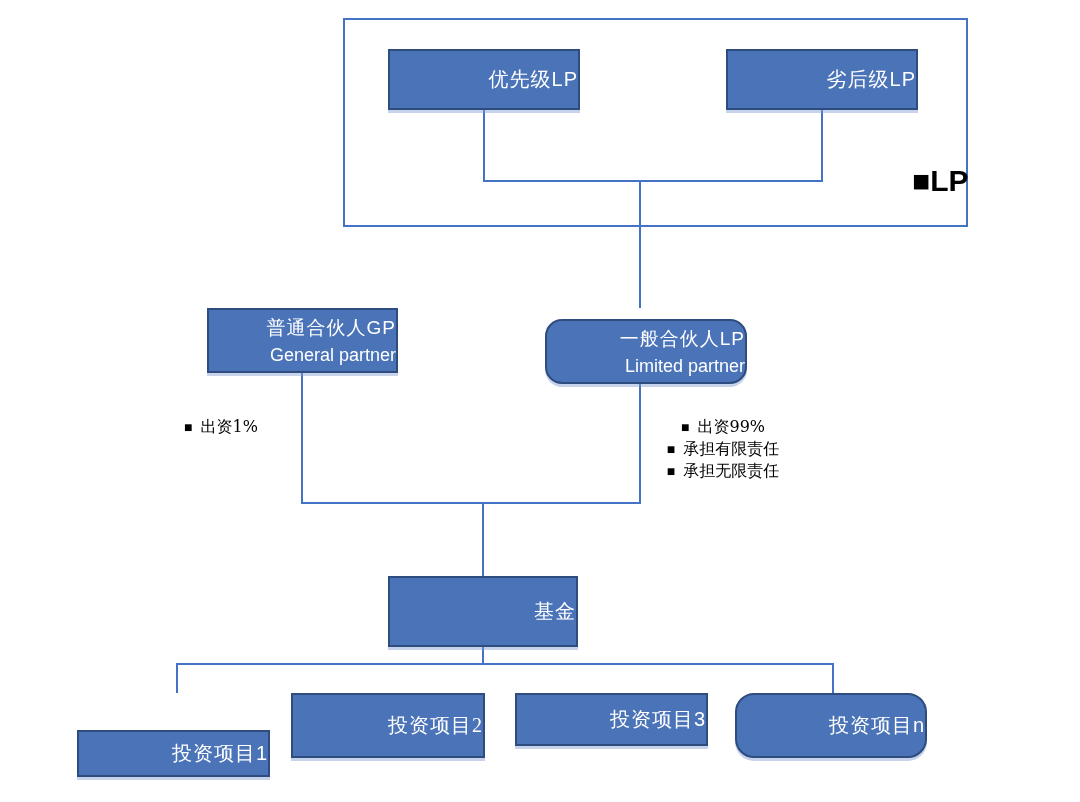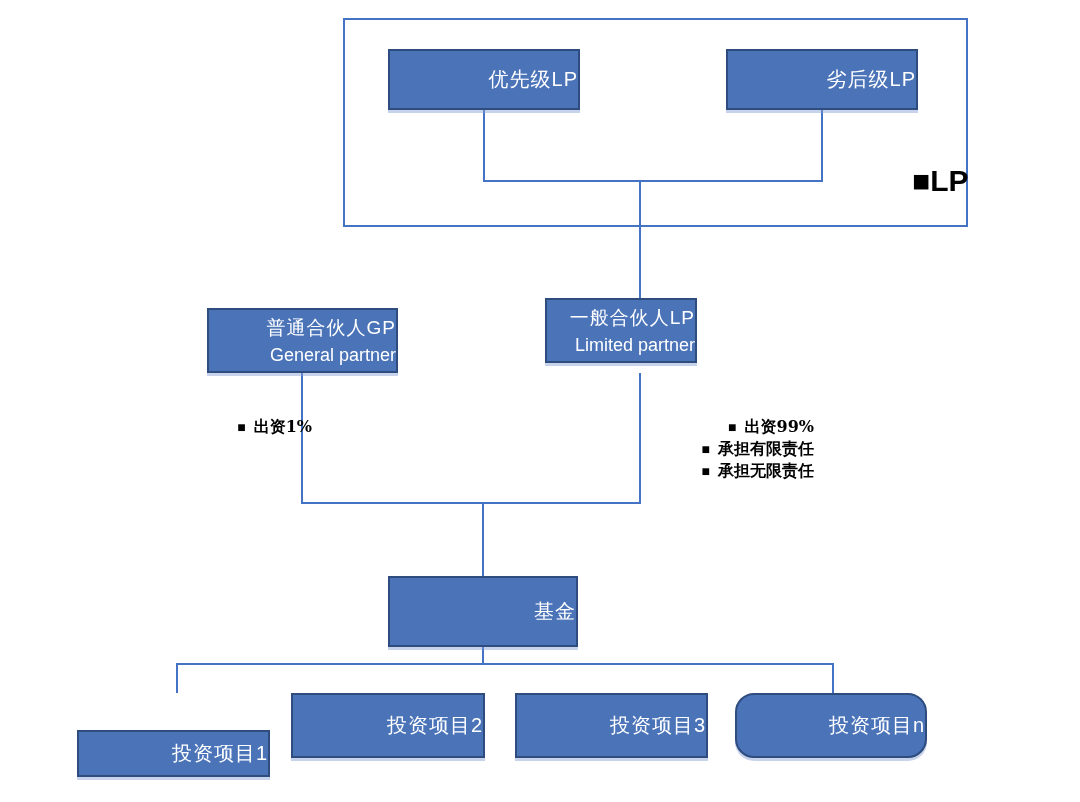--- a/index.html
+++ b/index.html
@@ -55,23 +55,23 @@
     font-size: 30px;
     font-weight: bold;
     color: var(--annotation, #000000);
     letter-spacing: 0;
     line-height: 34px;
     margin-left: 40px;
   }
   .notes {
     position: absolute;
     width: 182px;
-    text-align: right;
+    text-align: center;
     font-family: "DejaVu Serif", serif;
-    font-weight: bold;
+    font-weight: normal;
     font-size: 16px;
     line-height: 21px;
     color: var(--annotation, #000000);
     white-space: nowrap;
   }
   .notes .row { display: block; }
   .notes .bullet {
     font-family: "Liberation Sans", sans-serif;
     font-size: 14px;
     margin-right: 8px;
@@ -107,21 +107,21 @@
 
   <div class="node" style="left:726px; top:49px; width:192px; height:61px;">
     <span>劣后级LP</span>
   </div>
 
   <div class="node two-line" style="left:207px; top:308px; width:191px; height:65px;">
     <span>普通合伙人GP</span>
     <span class="sub">General partner</span>
   </div>
 
-  <div class="node two-line" style="left:545px; top:298px; width:152px; height:65px;">
+  <div class="node two-line" style="left:545px; top:319px; width:202px; height:65px;border-radius:17px;">
     <span>一般合伙人LP</span>
     <span class="sub">Limited partner</span>
   </div>
 
   <div class="notes" style="left:130px; top:416px;">
     <span class="row"><span class="bullet">■</span><span>出资1%</span></span>
   </div>
 
   <div class="notes" style="left:632px; top:416px;">
     <span class="row"><span class="bullet">■</span><span>出资99%</span></span>
@@ -130,25 +130,25 @@
   </div>
 
   <div class="node" style="left:388px; top:576px; width:190px; height:71px;">
     <span>基金</span>
   </div>
 
   <div class="node" style="left:77px; top:730px; width:193px; height:47px;">
     <span>投资项目1</span>
   </div>
 
-  <div class="node" style="left:291px; top:693px; width:194px; height:65px;">
+  <div class="node" style="left:291px; top:693px; width:194px; height:65px;font-family:Liberation Serif, serif;">
     <span>投资项目2</span>
   </div>
 
-  <div class="node" style="left:515px; top:693px; width:193px; height:65px;">
+  <div class="node" style="left:515px; top:693px; width:193px; height:53px;">
     <span>投资项目3</span>
   </div>
 
   <div class="node" style="left:735px; top:693px; width:192px; height:65px;border-radius:19px;">
     <span>投资项目n</span>
   </div>
 
 </div>
 
 </body></html>

